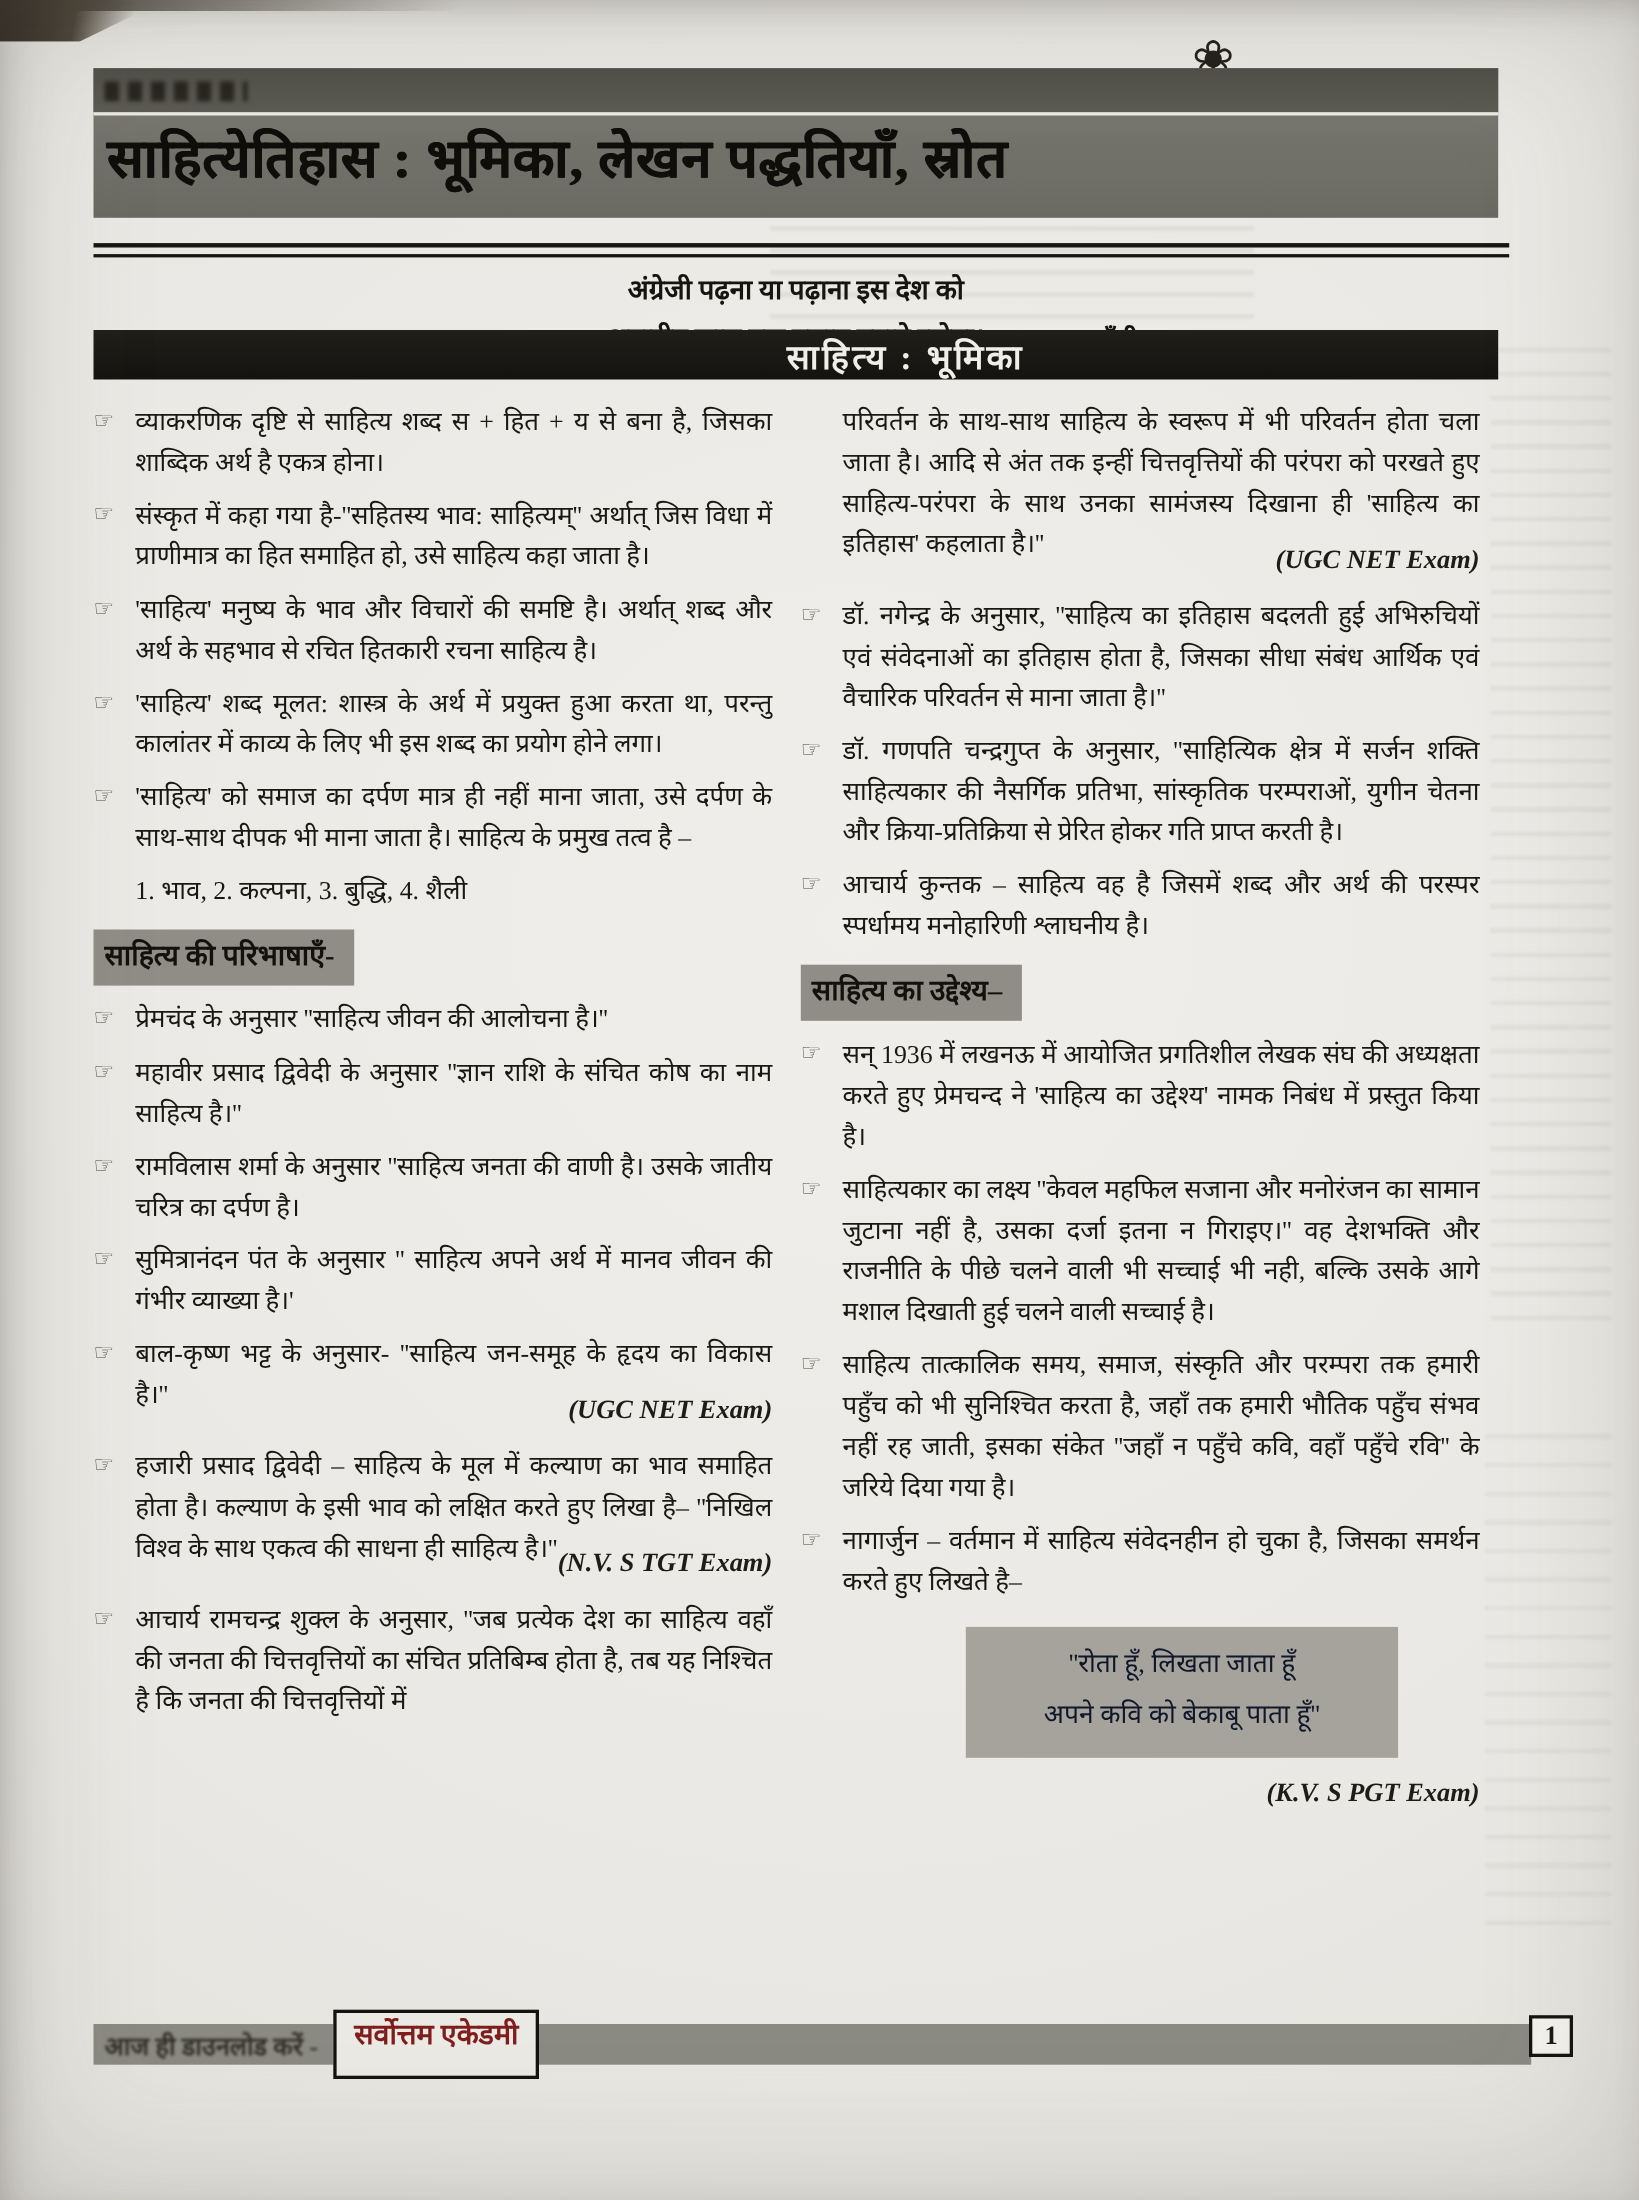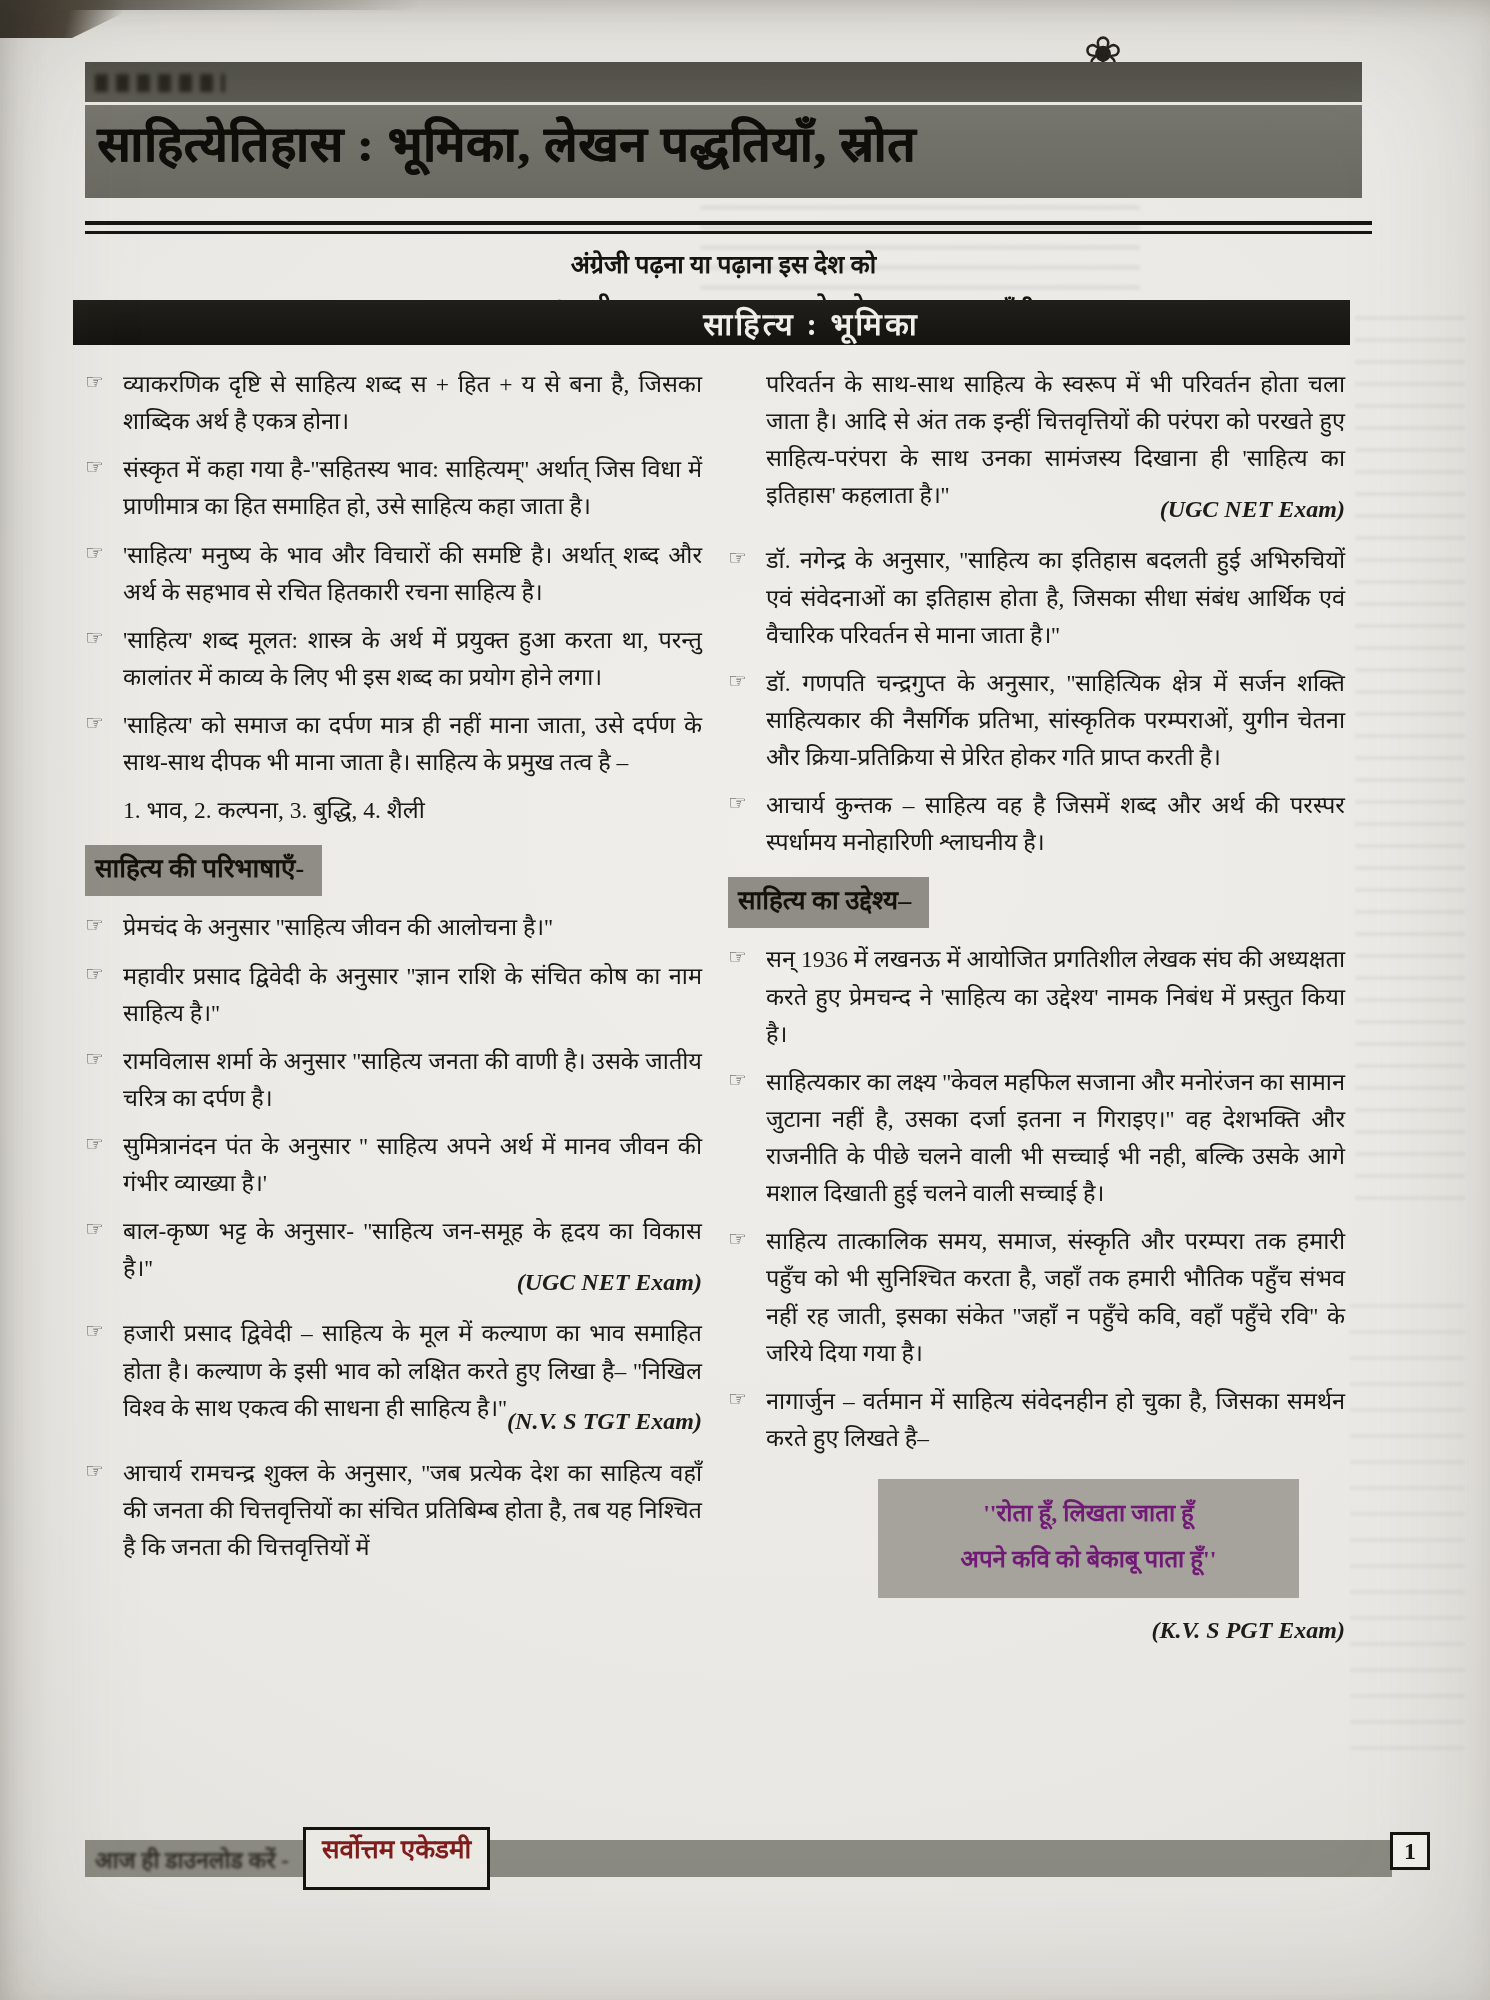--- a/index.html
+++ b/index.html
@@ -31,41 +31,41 @@
     display:flex; align-items:center; padding-left:12px; box-sizing:border-box;
     font-size:49px; font-weight:bold; color:#0f0e0a; letter-spacing:1px; text-shadow:1px 0 0 #0f0e0a;}
 
   .double-rule{position:absolute; left:85px; top:221px; width:1287px; height:6px;
     border-top:4px solid #17160f; border-bottom:3px solid #17160f;}
 
   .gandhi{position:absolute; left:85px; top:243px; width:1277px; text-align:center;
     font-weight:bold; font-size:25px; line-height:1.72; color:#15140e;}
   .gq-attr{position:absolute; right:327px; top:46px; font-weight:bold; font-size:25px;}
 
-  .section-bar{position:absolute; left:73px; top:300px; width:1277px; height:45px;
+  .section-bar{position:absolute; left:85px; top:300px; width:1277px; height:45px;
     background:linear-gradient(180deg,#201f1a,#141310); color:#efeee8;
     display:flex; align-items:center; justify-content:center; padding-left:200px; box-sizing:border-box;
     font-size:31px; font-weight:bold; letter-spacing:3px;}
 
   .columns{position:absolute; left:85px; top:366px; width:1260px; display:flex; gap:26px;
     font-size:23.5px; line-height:1.58; text-align:justify;}
   .col{flex:1; min-width:0;}
   .block{margin:0 0 11px;}
   .bullet{display:flex;}
   .hand{flex:0 0 38px; font-family:"DejaVu Sans",sans-serif; font-size:21px; color:#45443e; padding-top:4px; line-height:1.2;}
   .txt{flex:1; min-width:0;}
   .para,.plain{padding-left:38px;}
   .plain{text-align:left;}
   b{font-weight:normal;}
   .g-heading{width:fit-content; background:#8f8d85; color:#12110c;
     padding:3px 18px 7px 10px; font-weight:bold; font-size:26px; margin:16px 0 13px;}
   .exam{font-style:italic; font-weight:bold; font-size:24px; text-align:right; margin:0 0 14px; color:#1d1c16;}
   .exam.inline{margin-top:-35px;}
   .quotebox{width:385px; margin:22px 0 14px 150px; background:#a5a39b;
-    padding:12px 18px 16px; text-align:center; font-weight:bold; font-size:24px; line-height:1.9; color:#701a75;}
+    padding:12px 4px 16px; text-align:center; font-weight:normal; font-size:24px; line-height:1.9; color:#0f172a;}
 
   .footer-bar{position:absolute; left:85px; top:1840px; width:1307px; height:37px;
     background:#8b8a82; display:flex; align-items:center;}
   .tagline{margin-left:10px; font-weight:bold; font-size:23px; color:#26241d; filter:blur(1.4px); opacity:.9; white-space:nowrap;}
   .academy{margin-left:14px; background:#eae9e3; border:3px solid #14130d;
     padding:0 16px 21px; font-weight:bold; font-size:26px; color:#7f1d1d; white-space:nowrap;}
   .page-num{position:absolute; left:1390px; top:1832px; width:40px; height:38px;
     background:#f3f2ed; border:3px solid #14130d; box-sizing:border-box;
     display:flex; align-items:center; justify-content:center; font-size:24px; font-weight:bold;}
 

